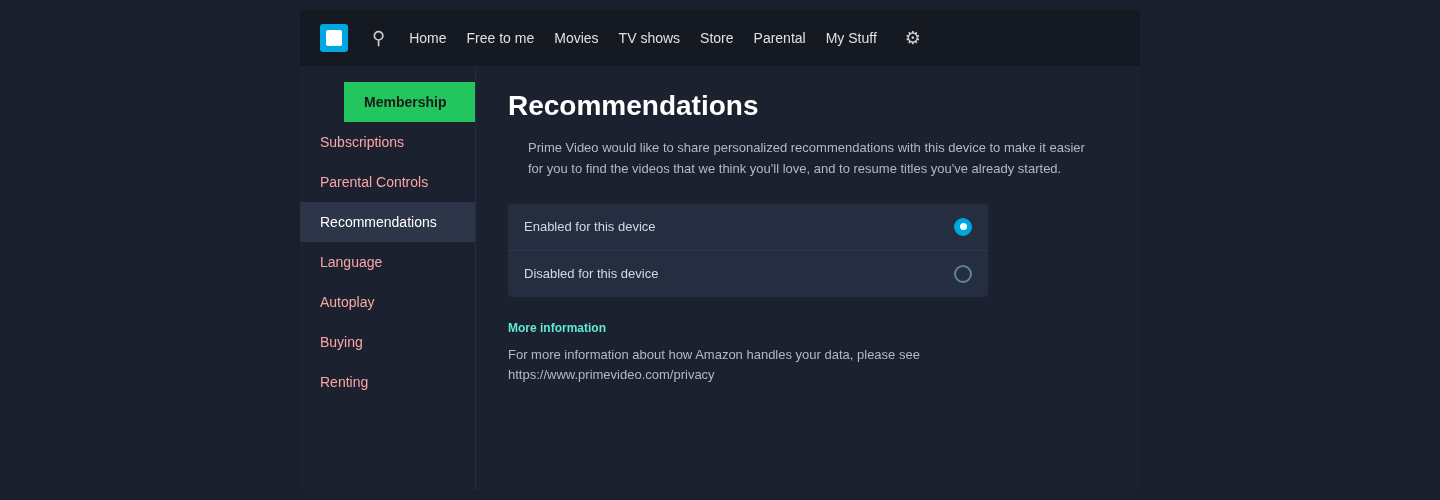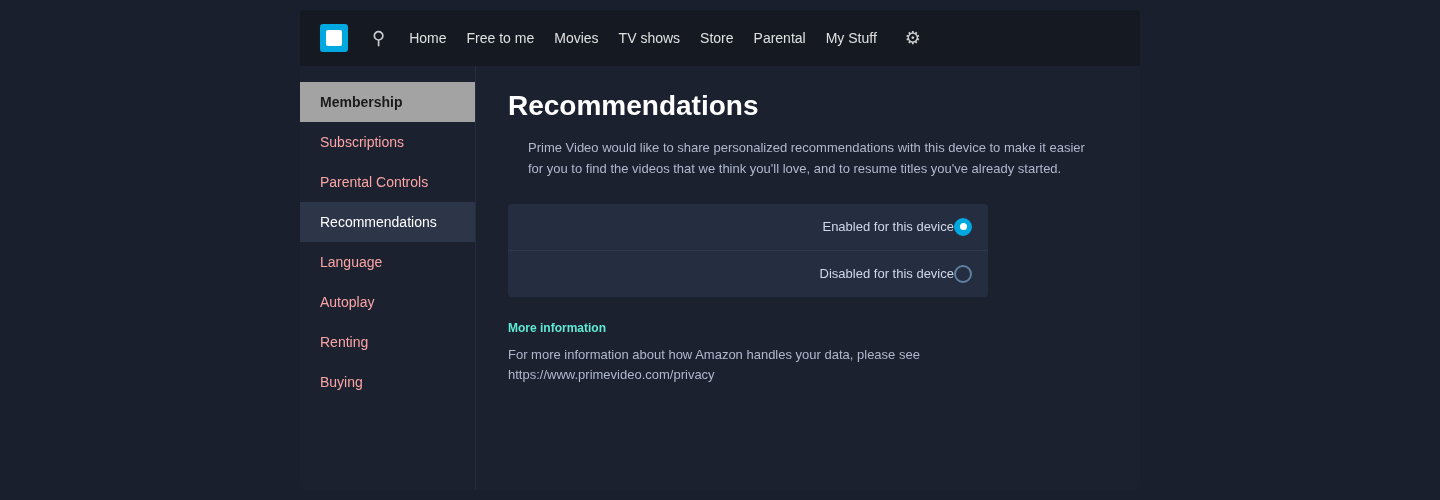--- a/index.html
+++ b/index.html
@@ -104,23 +104,24 @@
 
     .sidebar-item {
       padding: 12px 20px;
       color: #fca5a5;
       font-size: 14px;
       cursor: pointer;
       display: block;
     }
 
     .sidebar-item.active {
-      background: #a3a3a3;
+      background: #22c55e;
       color: #1a1a1a;
       font-weight: bold;
+      margin-left: 44px;
     }
 
     .sidebar-item.current {
       background: #2d3548;
       color: #ffffff;
     }
 
     
     .content-panel {
       flex: 1;
@@ -151,21 +152,21 @@
       background: #252d40;
       border-radius: 4px;
       overflow: hidden;
       margin-bottom: 24px;
       max-width: 480px;
     }
 
     .radio-option {
       display: flex;
       align-items: center;
-      justify-content: flex-end;
+      justify-content: space-between;
       padding: 14px 16px;
       cursor: pointer;
       border-bottom: 1px solid #2e3850;
     }
 
     .radio-option:last-child {
       border-bottom: none;
     }
 
     .radio-option-label {
@@ -236,22 +237,22 @@
 
     <div class="main-content">
 
       <aside class="sidebar">
         <span class="sidebar-item active">Membership</span>
         <span class="sidebar-item">Subscriptions</span>
         <span class="sidebar-item">Parental Controls</span>
         <span class="sidebar-item current">Recommendations</span>
         <span class="sidebar-item">Language</span>
         <span class="sidebar-item">Autoplay</span>
+        <span class="sidebar-item">Buying</span>
         <span class="sidebar-item">Renting</span>
-        <span class="sidebar-item">Buying</span>
       </aside>
 
       <div class="content-panel">
         <h1 class="content-title">Recommendations</h1>
         <p class="content-description">Prime Video would like to share personalized recommendations with this device to make it easier for you to find the videos that we think you'll love, and to resume titles you've already started.</p>
 
         <div class="radio-group">
           <div class="radio-option">
             <span class="radio-option-label">Enabled for this device</span>
             <div class="radio-circle selected"></div>

